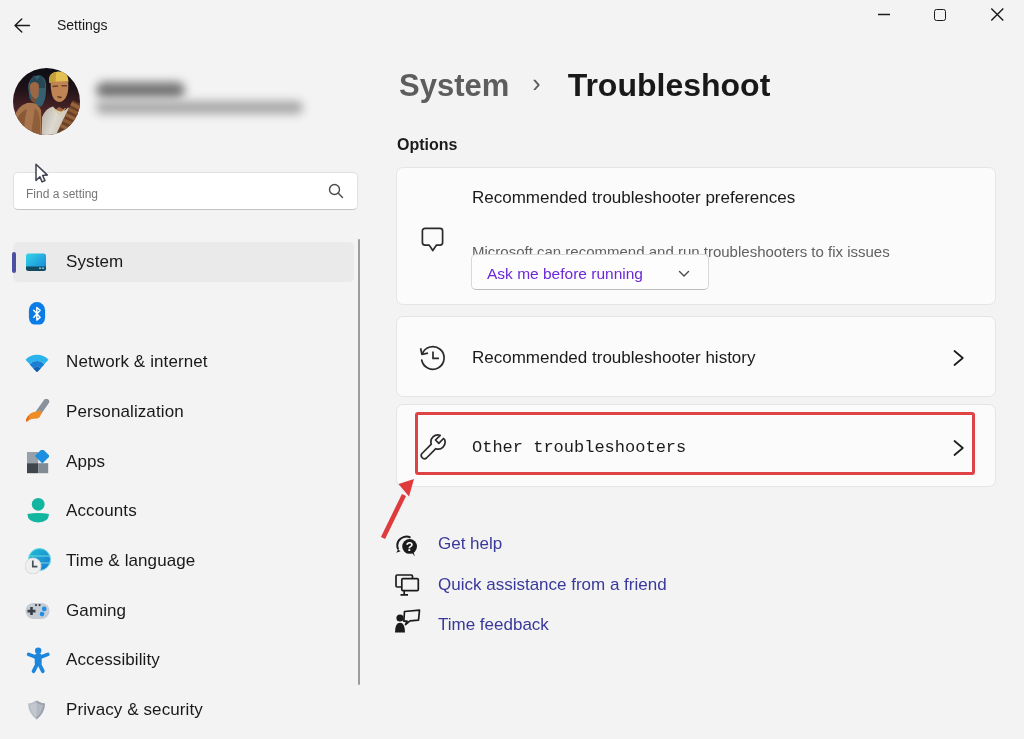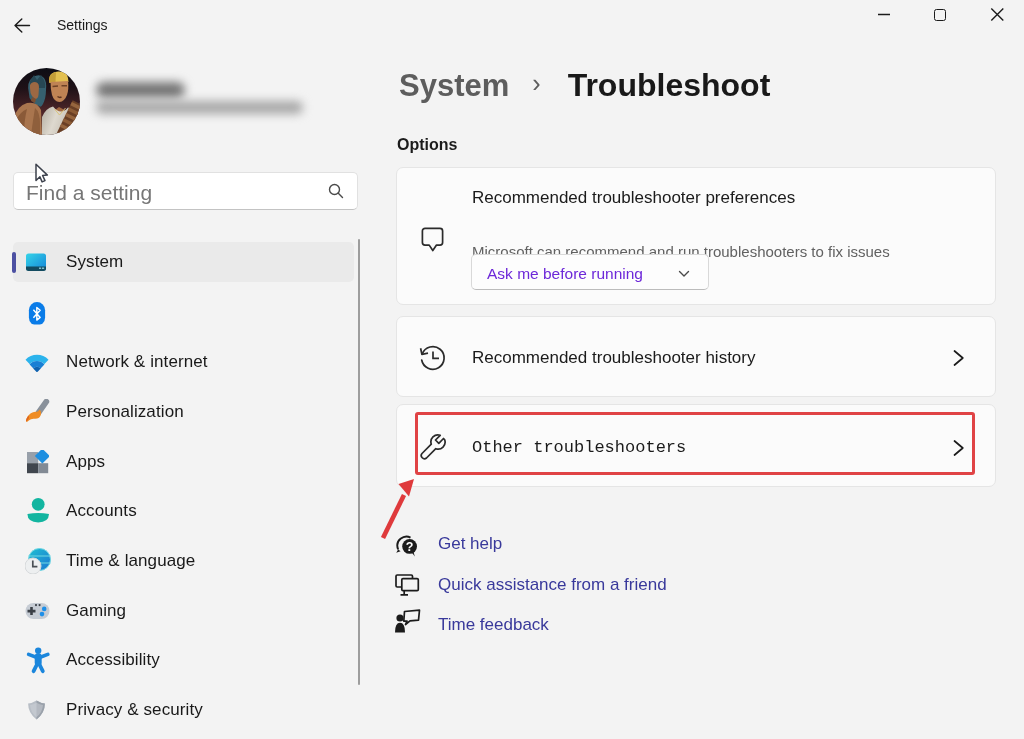--- a/index.html
+++ b/index.html
@@ -6,21 +6,21 @@
 html,body { width:1024px; height:739px; overflow:hidden; }
 body { background:#f3f3f3; font-family:"Liberation Sans",sans-serif; position:relative; color:#1a1a1a; }
 .abs { position:absolute; }
 
 #settings-label { left:57px; top:17px; font-size:14px; color:#1b1b1b; }
 
 #avatar { left:13px; top:68px; width:67px; height:67px; border-radius:50%; overflow:hidden; }
 .blur1 { left:96px; top:82px; width:89px; height:16px; background:#757575; border-radius:8px; filter:blur(5px); }
 .blur2 { left:96px; top:101px; width:207px; height:13px; background:#a8a8a8; border-radius:6px; filter:blur(5px); }
 #searchbox { left:13px; top:172px; width:345px; height:38px; background:#ffffff; border:1px solid #e1e1e1; border-bottom-color:#c3c3c3; border-radius:5px; }
-#searchtext { left:26px; top:181px; font-size:21px; color:#767676; }
+#searchtext { left:26px; top:187px; font-size:12px; color:#767676; }
 
 .nav { left:13px; width:341px; height:40px; border-radius:5px; }
 .nav .txt { position:absolute; left:53px; top:50%; transform:translateY(-50%); font-size:17px; color:#191919; letter-spacing:0.1px; }
 .nav .ic { position:absolute; left:13px; top:50%; transform:translateY(-50%); width:20px; height:20px; }
 #nav-sel { background:#eaeaea; }
 #pill { left:12px; top:252px; width:4px; height:21px; border-radius:2px; background:#4c50a2; }
 #scrollbar { left:357.5px; top:239px; width:2.2px; height:446px; background:#9d9d9d; border-radius:1px; }
 
 #crumbs { left:399px; top:67px; height:40px; }
 #crumbs .c1 { font-size:31px; font-weight:700; color:#5d5d5d; }

